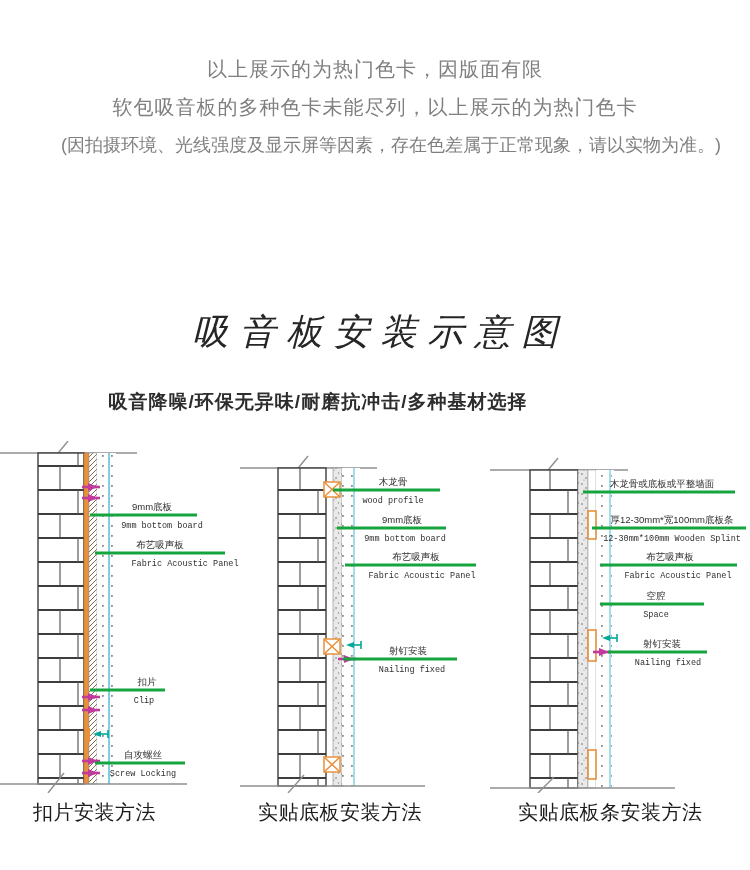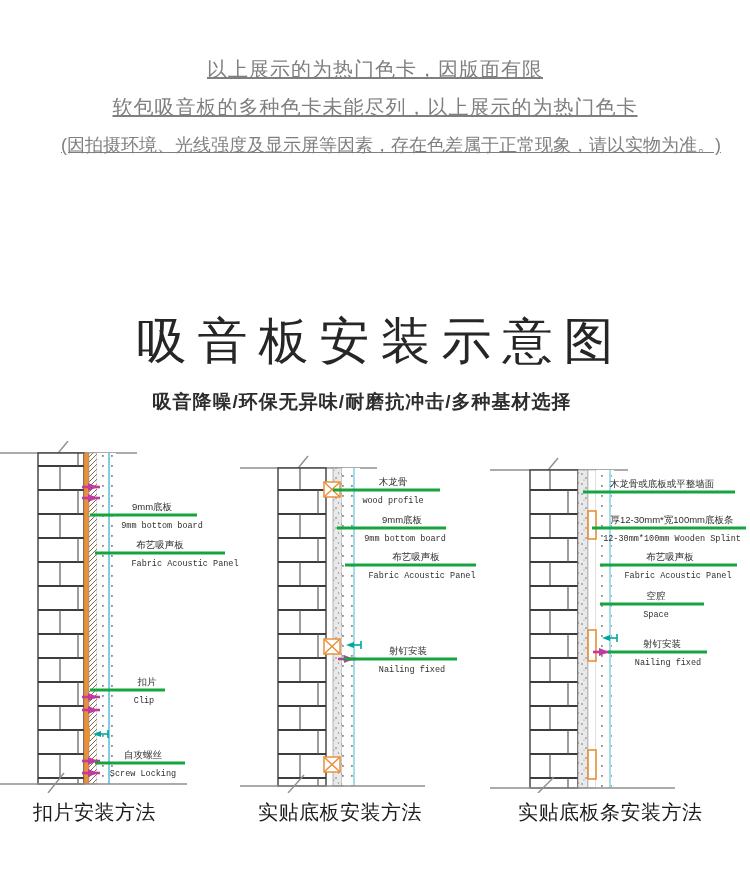--- a/index.html
+++ b/index.html
@@ -1,27 +1,27 @@
 <!DOCTYPE html>
 <html><head>
 <meta charset="utf-8">
 <style>
   html,body{margin:0;padding:0;background:#ffffff;}
   #page{position:relative;width:750px;height:870px;background:#ffffff;overflow:hidden;
         font-family:"Liberation Sans",sans-serif;}
   
   .notice{position:absolute;top:50px;left:0;width:750px;text-align:center;color:#7f7f7f;}
-  .notice-line{line-height:38px;font-size:20px;letter-spacing:1px;text-decoration:underline;}
+  .notice-line{line-height:38px;font-size:20px;letter-spacing:1px;}
   .notice-line.small{font-size:18px;letter-spacing:0;margin-left:32px;}
   
   .hero-title{position:absolute;top:308px;left:0;width:750px;text-align:center;
-              font-size:50px;font-weight:500;color:#262626;letter-spacing:11px;padding-left:11px;
-              box-sizing:border-box;}
+              font-size:36px;font-weight:500;color:#262626;letter-spacing:11px;padding-left:11px;
+              box-sizing:border-box;font-style:italic;}
   .hero-subtitle{position:absolute;top:389px;left:0;width:636px;text-align:center;
-                 font-size:19px;font-weight:600;color:#2d2d2d;letter-spacing:1px;padding-left:44px;}
+                 font-size:19px;font-weight:600;color:#2d2d2d;letter-spacing:1px;}
   
   .diagram{position:absolute;top:441px;}
   #diagram-1{left:0;}
   #diagram-2{left:240px;}
   #diagram-3{left:490px;}
   .caption{position:absolute;top:799px;font-size:20px;font-weight:400;color:#1c1c1c;letter-spacing:0.5px;}
   #caption-1{left:33px;}
   #caption-2{left:258px;}
   #caption-3{left:518px;}
   

